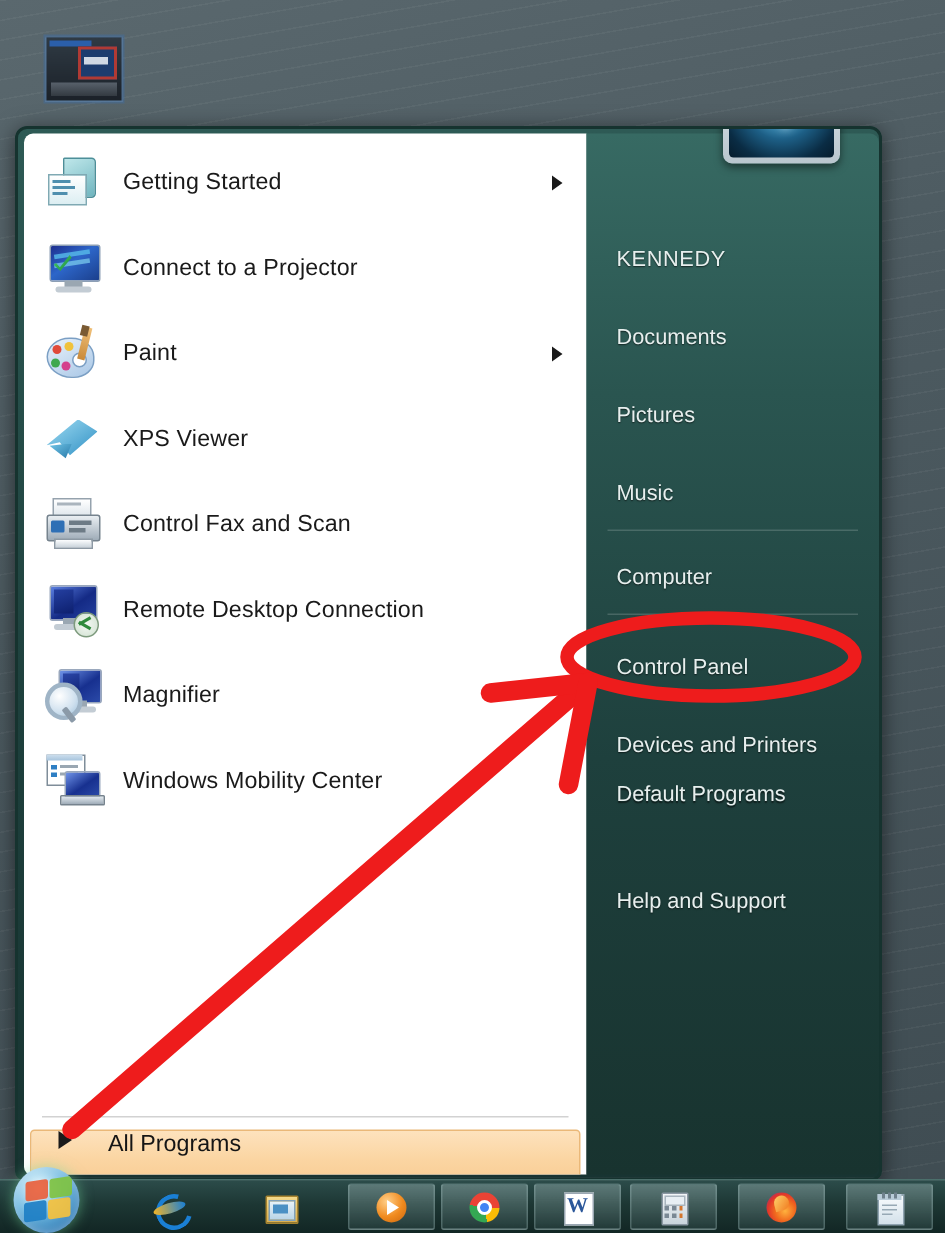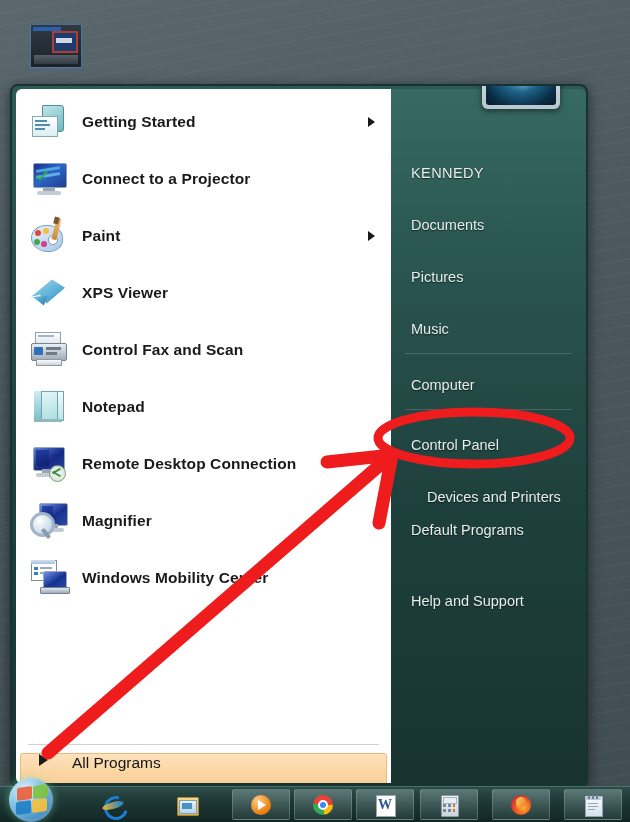--- a/index.html
+++ b/index.html
@@ -41,21 +41,21 @@
     overflow:hidden;
   }
   
   #left-pane{
     position:absolute;left:4px;top:3px;width:375px;height:694px;
     background:#ffffff;
     border-radius:6px 0 0 5px;
     box-sizing:border-box;
     overflow:hidden;
   }
-  .prog-list{position:absolute;left:0;top:4px;width:100%;font-weight:bold;}
+  .prog-list{position:absolute;left:0;top:4px;width:100%;}
   .prog-item{
     position:relative;height:57px;display:flex;align-items:center;
     padding-left:14px;box-sizing:border-box;cursor:default;
   }
   .prog-icon{width:38px;height:38px;position:relative;flex:0 0 38px;margin-right:14px;}
   .prog-label{
     font-size:15.5px;color:#1a1a1a;letter-spacing:.1px;white-space:nowrap;
   }
   .sub-arrow{
     position:absolute;right:16px;top:50%;margin-top:-5px;
@@ -208,31 +208,20 @@
               <div style="position: absolute; left: 5px; top: 1px; width: 24px; height: 11px; background: linear-gradient(rgb(255, 255, 255), rgb(223, 230, 236)); border: 1px solid rgb(149, 162, 173);"></div>
               <div style="position: absolute; left: 8px; top: 4px; width: 16px; height: 2px; background: rgb(170, 180, 189);"></div>
               <div style="position: absolute; left: 1px; top: 12px; width: 34px; height: 16px; background: linear-gradient(rgb(233, 238, 242), rgb(159, 172, 184)); border: 1px solid rgb(118, 131, 142); border-radius: 2px;"></div>
               <div style="position: absolute; left: 4px; top: 16px; width: 9px; height: 8px; background: rgb(46, 111, 181); border-radius: 1px;"></div>
               <div style="position: absolute; left: 16px; top: 16px; width: 15px; height: 3px; background: rgb(109, 123, 134);"></div>
               <div style="position: absolute; left: 16px; top: 21px; width: 11px; height: 3px; background: rgb(109, 123, 134);"></div>
               <div style="position: absolute; left: 6px; top: 28px; width: 24px; height: 5px; background: linear-gradient(rgb(252, 253, 254), rgb(200, 210, 218)); border: 1px solid rgb(141, 153, 164);"></div>
             </div>
           </div>
           <span class="prog-label">Control Fax and Scan</span>
-        </div>
-        <div class="prog-item">
-          <div class="prog-icon">
-            <div style="position: absolute; inset: 0px;">
-              <div style="position: absolute; left: 4px; top: 3px; width: 26px; height: 28px; background: linear-gradient(160deg, rgb(233, 247, 248), rgb(169, 221, 226)); border: 1px solid rgb(109, 167, 174);"></div>
-              <div style="position: absolute; left: 4px; top: 3px; width: 7px; height: 28px; background: linear-gradient(rgb(207, 238, 241), rgb(127, 193, 201)); border-right: 1px solid rgb(109, 167, 174);"></div>
-              <div style="position: absolute; left: 27px; top: 3px; width: 5px; height: 28px; background: linear-gradient(rgb(242, 250, 251), rgb(191, 227, 231)); border: 1px solid rgb(109, 167, 174);"></div>
-              <div style="position: absolute; left: 4px; top: 31px; width: 28px; height: 3px; background: rgb(143, 185, 191);"></div>
-            </div>
-          </div>
-          <span class="prog-label">Notepad</span>
         </div>
         <div class="prog-item">
           <div class="prog-icon">
             <div style="position: absolute; inset: 0px;">
               <div style="position: absolute; left: 3px; top: 2px; width: 30px; height: 22px; background: linear-gradient(145deg, rgb(91, 127, 224), rgb(20, 42, 133) 55%, rgb(36, 64, 158)); border: 1px solid rgb(154, 168, 189); border-radius: 2px;"></div>
               <div style="position: absolute; left: 6px; top: 5px; width: 13px; height: 16px; background: linear-gradient(160deg, rgb(36, 63, 160), rgb(13, 31, 110));"></div>
               <div style="position: absolute; left: 12px; top: 24px; width: 12px; height: 5px; background: rgb(154, 167, 178);"></div>
               <div style="position: absolute; left: 6px; top: 28px; width: 24px; height: 4px; background: rgb(195, 204, 212); border-radius: 2px;"></div>
               <div style="position: absolute; left: 19px; top: 20px; width: 15px; height: 15px; background: radial-gradient(circle, rgb(244, 248, 244), rgb(207, 224, 207)); border: 1px solid rgb(125, 154, 125); border-radius: 50%;"></div>
               <div style="position: absolute; left: 22px; top: 25px; width: 9px; height: 2px; background: rgb(47, 138, 60); transform: rotate(-30deg);"></div>
@@ -285,21 +274,21 @@
     </div>
     <div class="right-item" id="user-name" style="top:76px">KENNEDY</div>
     <div id="right-items">
         <div class="right-item" style="top: 128px;">Documents</div>
         <div class="right-item" style="top: 180px;">Pictures</div>
         <div class="right-item" style="top: 232px;">Music</div>
         <div class="right-sep" style="top: 264px;"></div>
         <div class="right-item" style="top: 288px;">Computer</div>
         <div class="right-sep" style="top: 320px;"></div>
         <div class="right-item" style="top: 348px;">Control Panel</div>
-        <div class="right-item" style="top: 400px; margin-left: 16px;">Devices and Printers</div>
+        <div class="right-item" style="top: 400px;">Devices and Printers</div>
         <div class="right-item" style="top: 433px;">Default Programs</div>
         <div class="right-item" style="top: 504px;">Help and Support</div>
       </div>
 
   </div>
 </div>
 
 <svg id="annotations" width="630" height="822" viewBox="0 0 630 822">
   <ellipse id="anno-ellipse" cx="474" cy="438" rx="96" ry="26" fill="none" stroke="#ee1c1c" stroke-width="9"></ellipse>
   <path id="anno-arrow-shaft" d="M48,753 L388,458" stroke="#ee1c1c" stroke-width="13" stroke-linecap="round" fill="none"></path>

